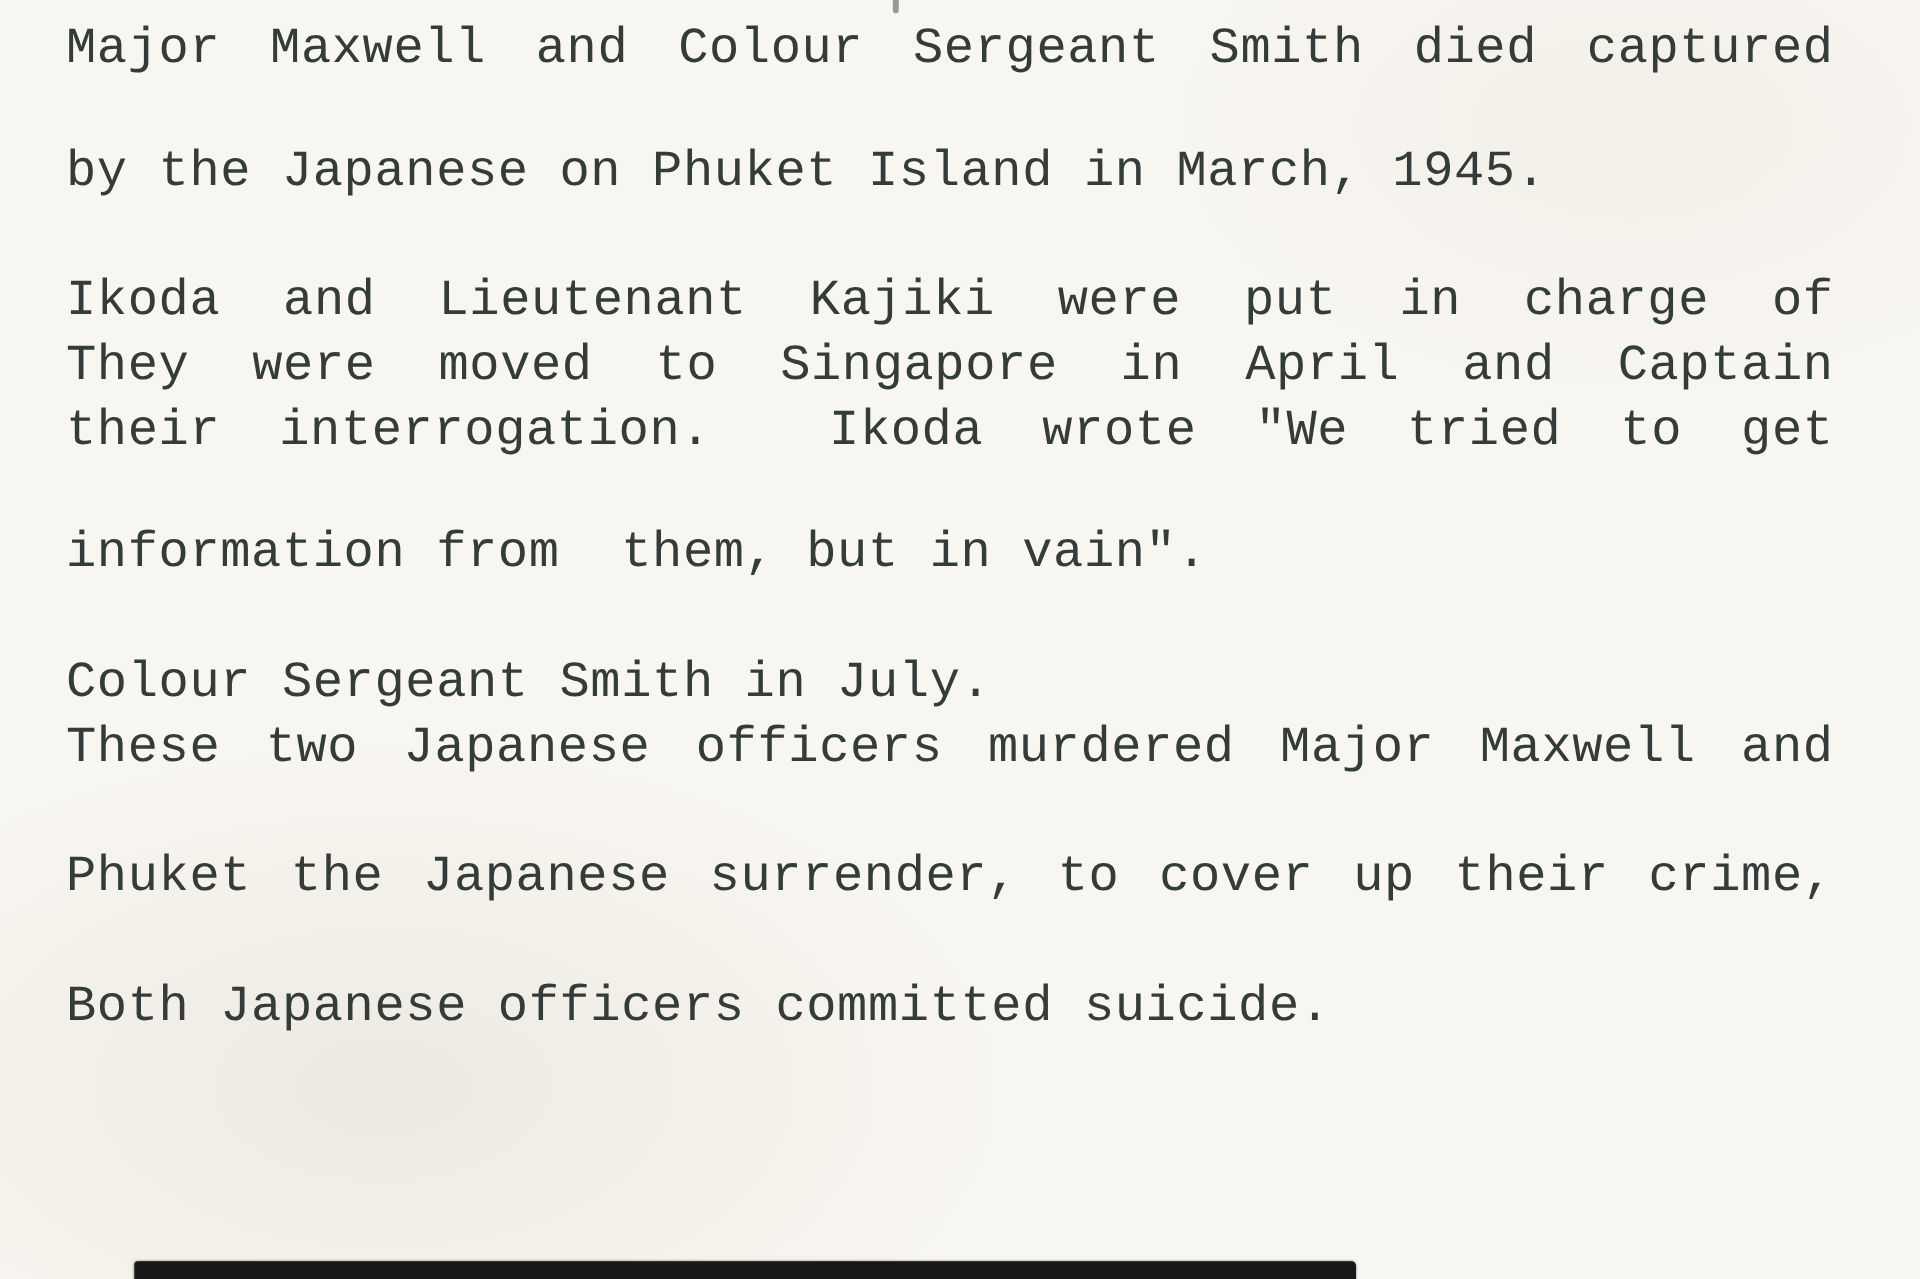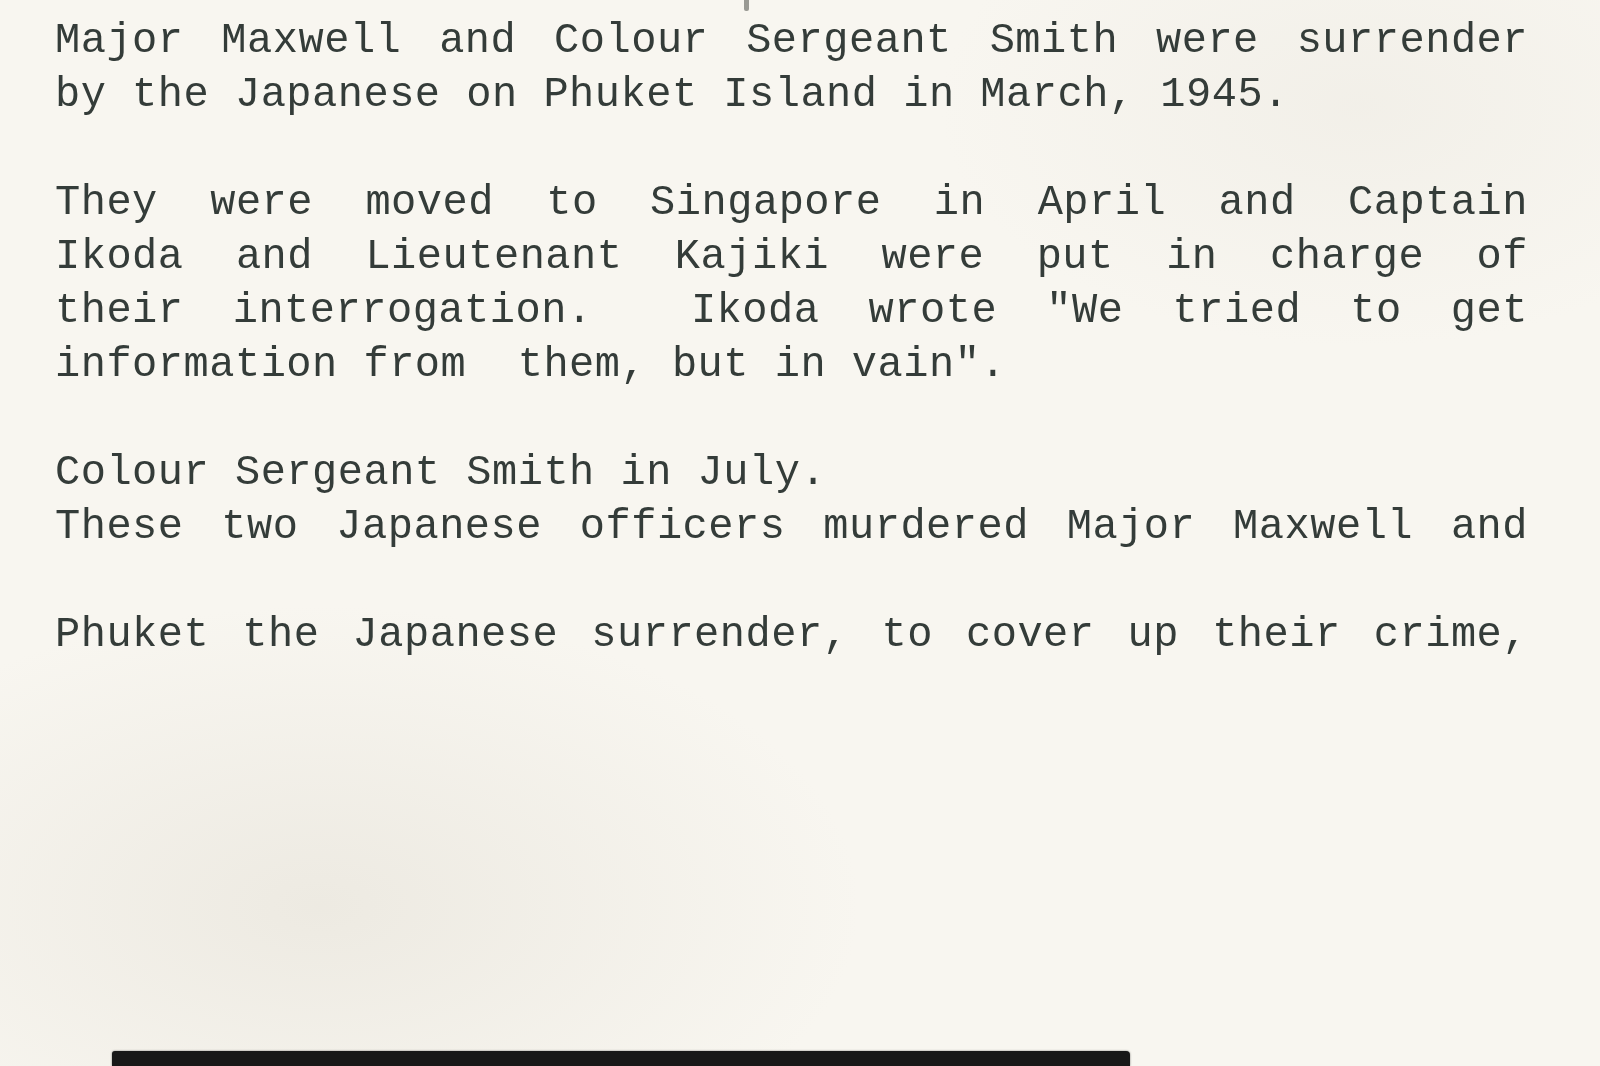--- a/index.html
+++ b/index.html
@@ -33,20 +33,21 @@
     display: block;
     font-size: 42px;
     line-height: 54px;
     letter-spacing: 0.5px;
     text-align: justify;
     text-align-last: justify;
     white-space: normal;
   }
   .line.last {
     text-align-last: left;
+    margin-top: 48px;
   }
   .scan-speck {
     position: absolute;
     left: 744px;
     top: 0;
     width: 5px;
     height: 11px;
     border-radius: 0 0 2px 2px;
     background: #9a9a94;
   }
@@ -64,38 +65,41 @@
 </head>
 <body>
 
 <div class="screen">
 
   <div class="scan-speck"></div>
 
   <div class="text-column">
 
     <p class="para">
-      <span class="line">Major Maxwell and Colour Sergeant Smith were surrender</span>
+      <span class="line">Major Maxwell and Colour Sergeant Smith died captured</span>
       <span class="line last">by the Japanese on Phuket Island in March, 1945.</span>
     </p>
 
     <p class="para">
+      <span class="line">Ikoda and Lieutenant Kajiki were put in charge of</span>
       <span class="line">They were moved to Singapore in April and Captain</span>
-      <span class="line">Ikoda and Lieutenant Kajiki were put in charge of</span>
       <span class="line">their interrogation.&nbsp; Ikoda wrote "We tried to get</span>
       <span class="line last">information from&nbsp; them, but in vain".</span>
     </p>
 
     <p class="para">
       <span class="line last">Colour Sergeant Smith in July.</span>
       <span class="line">These two Japanese officers murdered Major Maxwell and</span>
     </p>
 
     <p class="para">
       <span class="line">Phuket the Japanese surrender, to cover up their crime,</span>
     </p>
 
+    <p class="para">
+      <span class="line last">Both Japanese officers committed suicide.</span>
+    </p>
 
   </div>
 
   <div class="scan-artifact-bar"></div>
 
 </div>
 
 </body></html>

